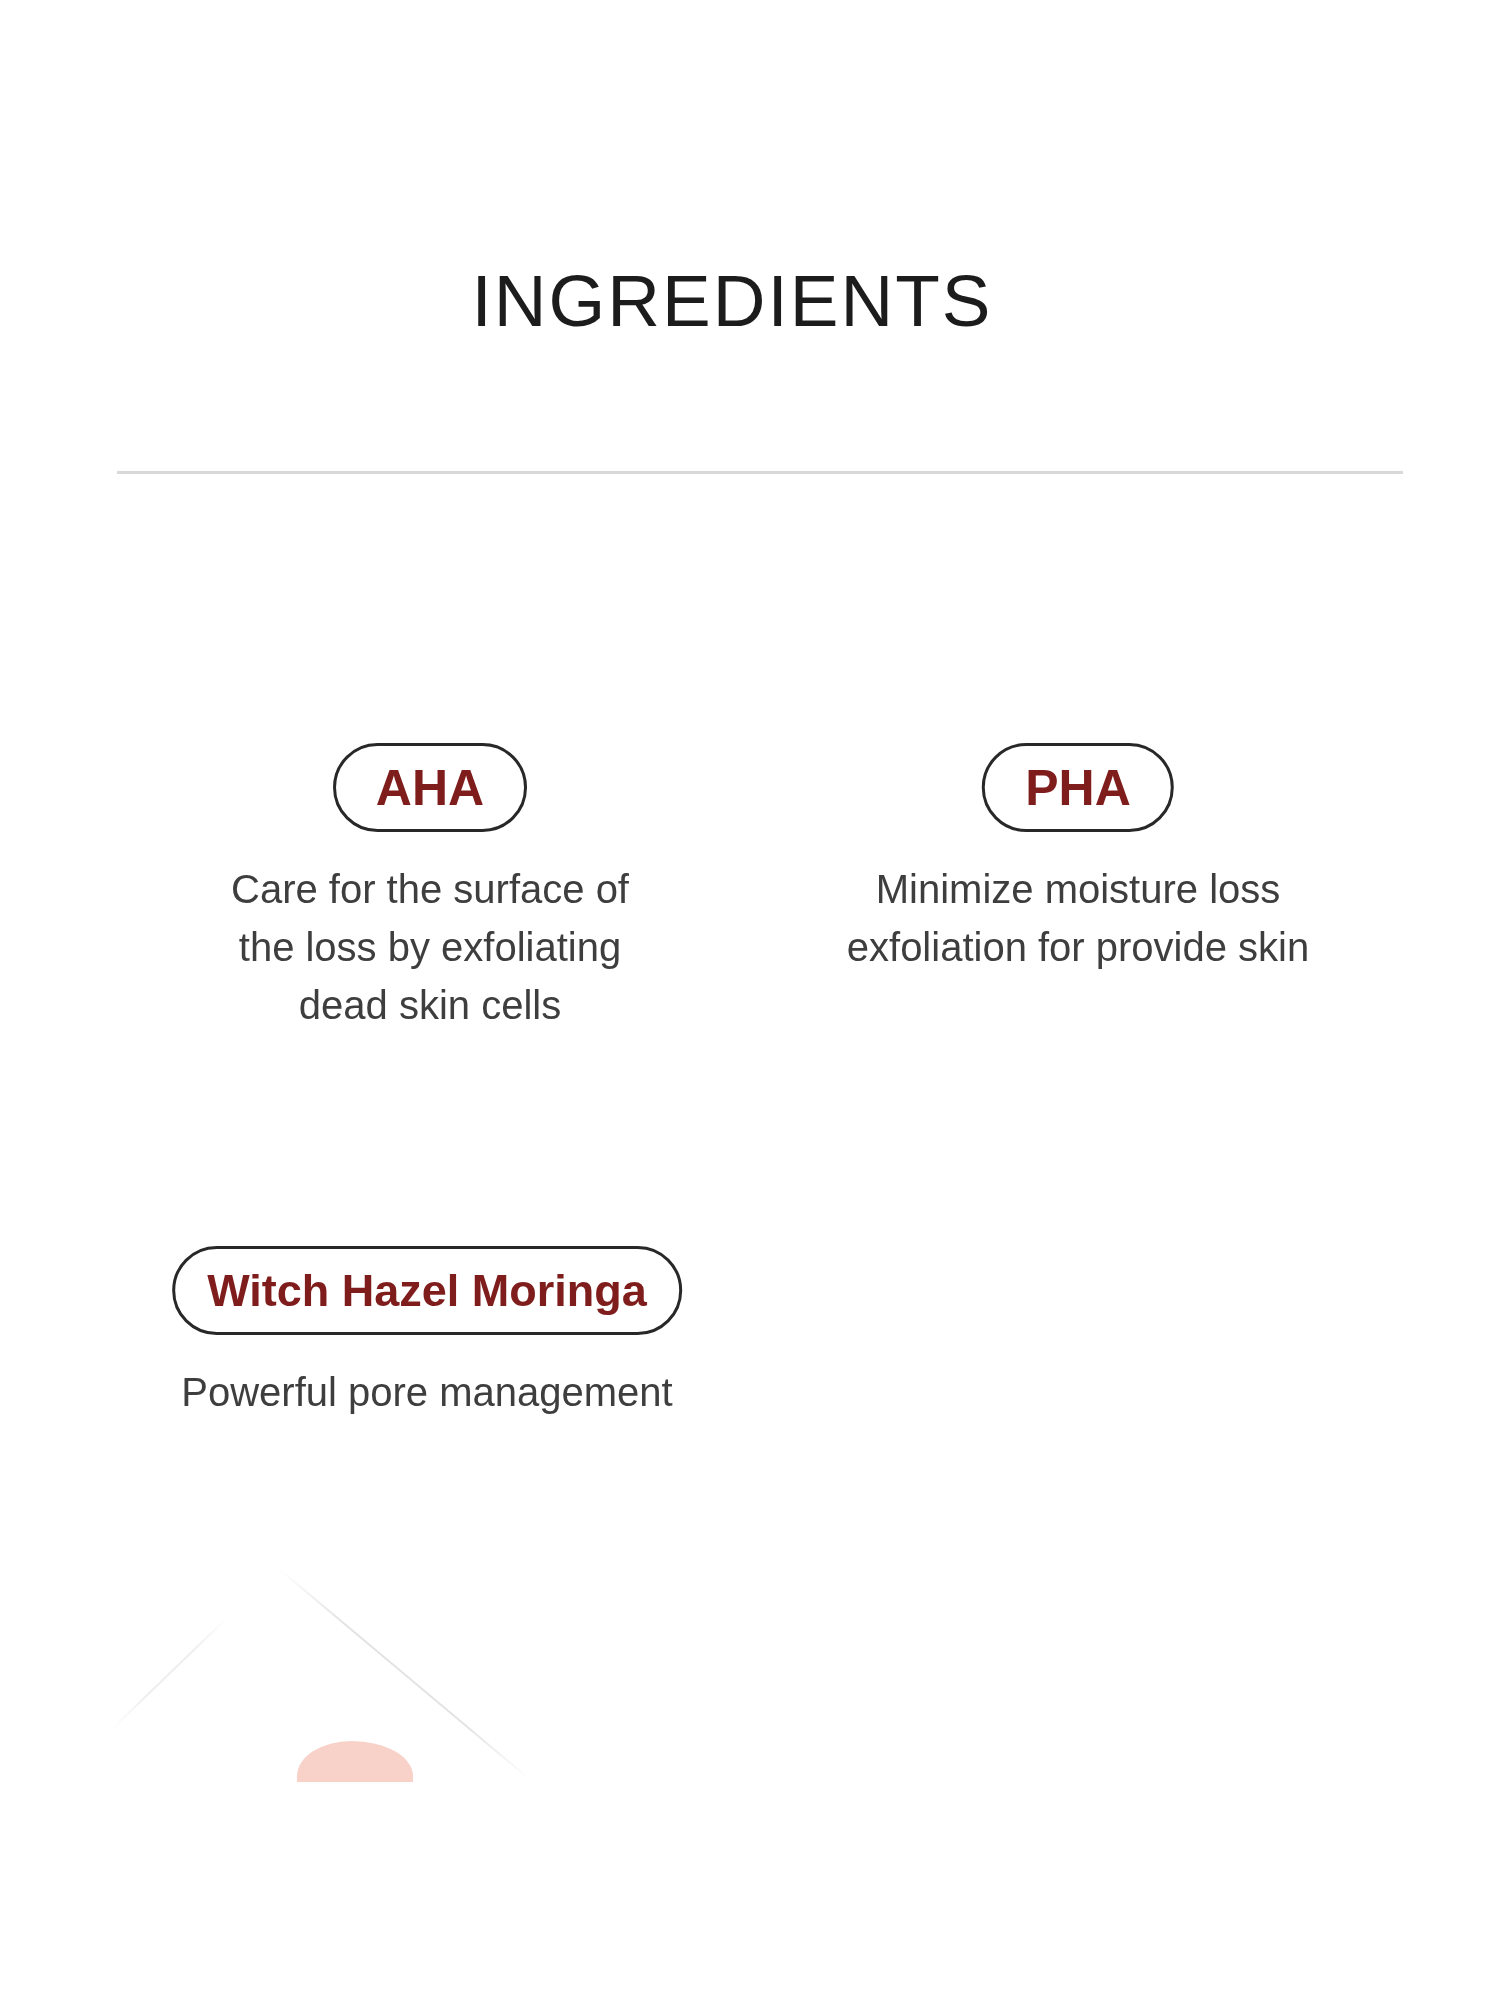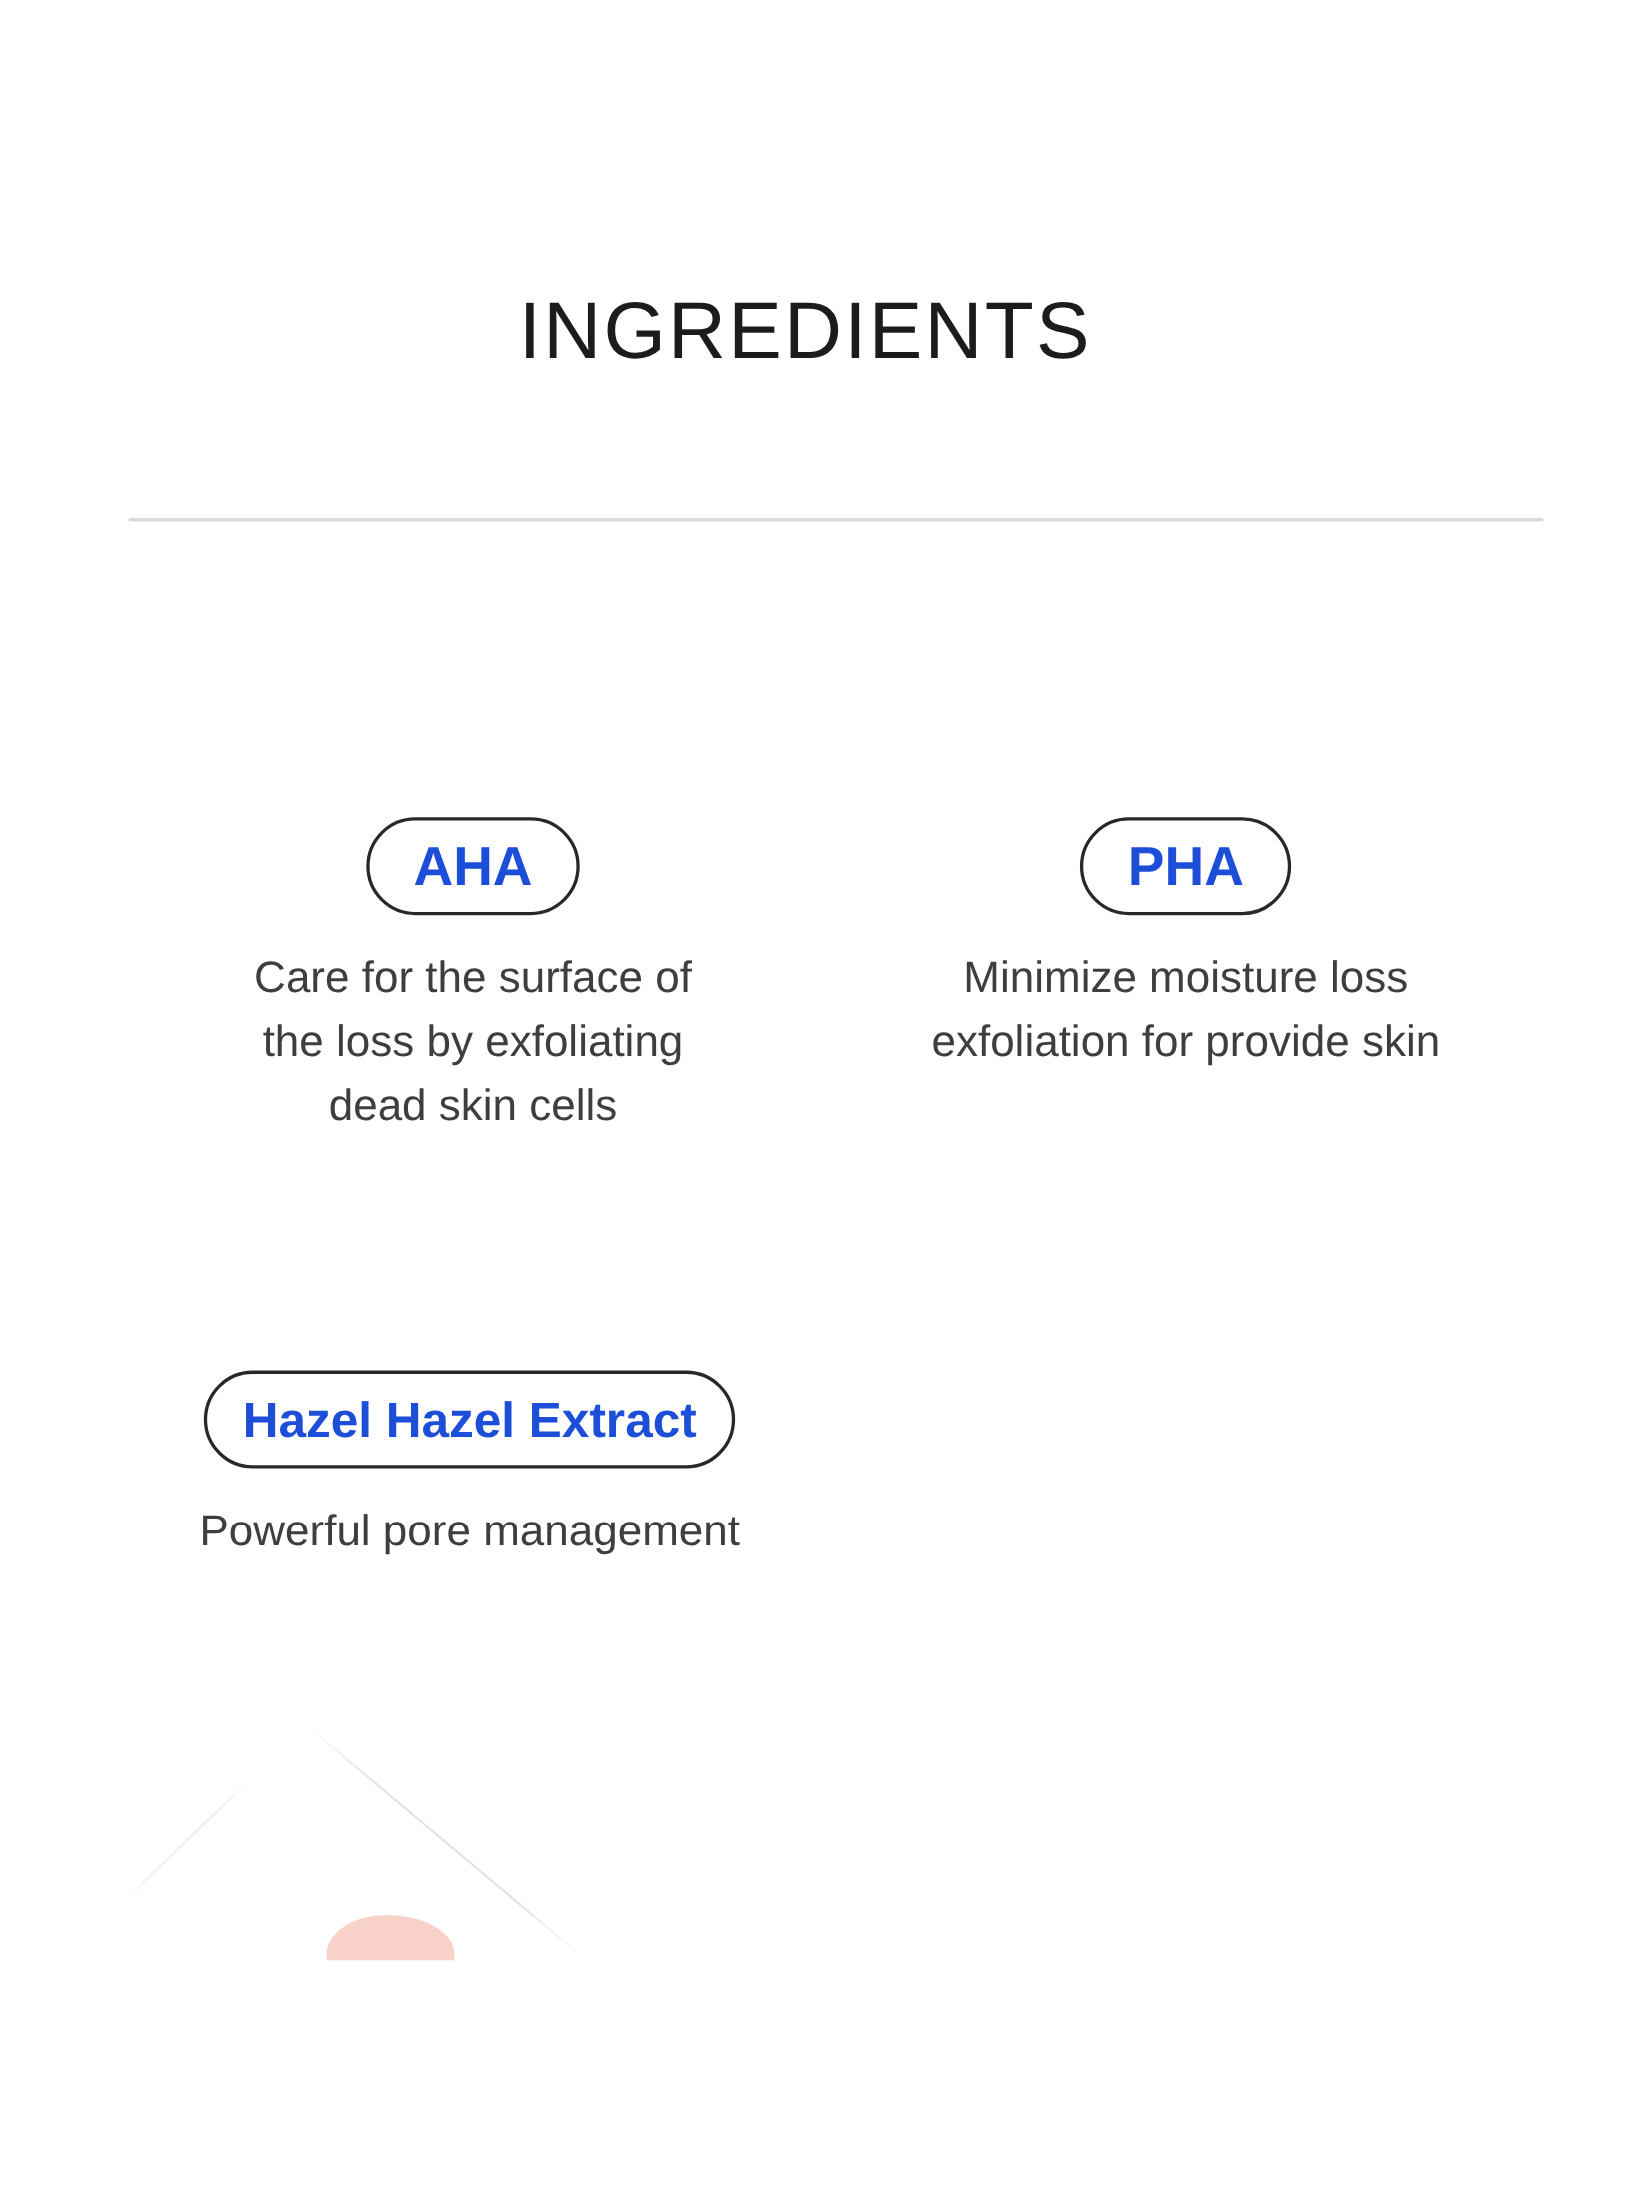--- a/index.html
+++ b/index.html
@@ -54,21 +54,21 @@
   .pill {
     box-sizing: border-box;
     height: 89px;
     display: inline-flex;
     align-items: center;
     justify-content: center;
     padding: 0 36px;
     border: 3px solid #282828;
     border-radius: 46px;
     background: #ffffff;
-    color: #1d4ed8;
+    color: #7f1d1d;
     font-weight: 700;
     white-space: nowrap;
   }
   .pill.label-lg { font-size: 50px; padding: 0 40px; }
   .pill.label-md { font-size: 45px; padding: 0 32px; }
 
   .desc {
     margin-top: 28px;
     text-align: center;
     font-size: 40px;
@@ -134,21 +134,21 @@
       <span>PHA</span>
     </div>
     <div class="desc">
       <div class="line">Minimize moisture loss</div>
       <div class="line">exfoliation for provide skin</div>
     </div>
   </div>
 
   <div class="card row2 col1b">
     <div class="pill label-md">
-      <span>Hazel Hazel Extract</span>
+      <span>Witch Hazel Moringa</span>
     </div>
     <div class="desc">
       <div class="line">Powerful pore management</div>
     </div>
   </div>
 
 
   <div class="photo-edge left"></div>
   <div class="photo-edge right"></div>
   <div class="pink-blob"></div>

